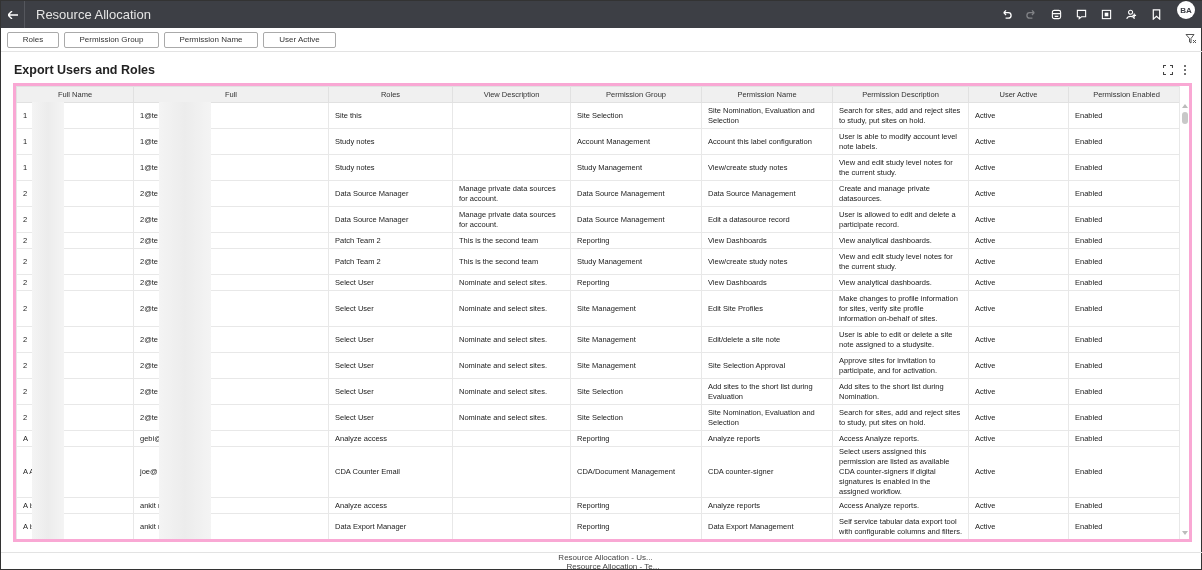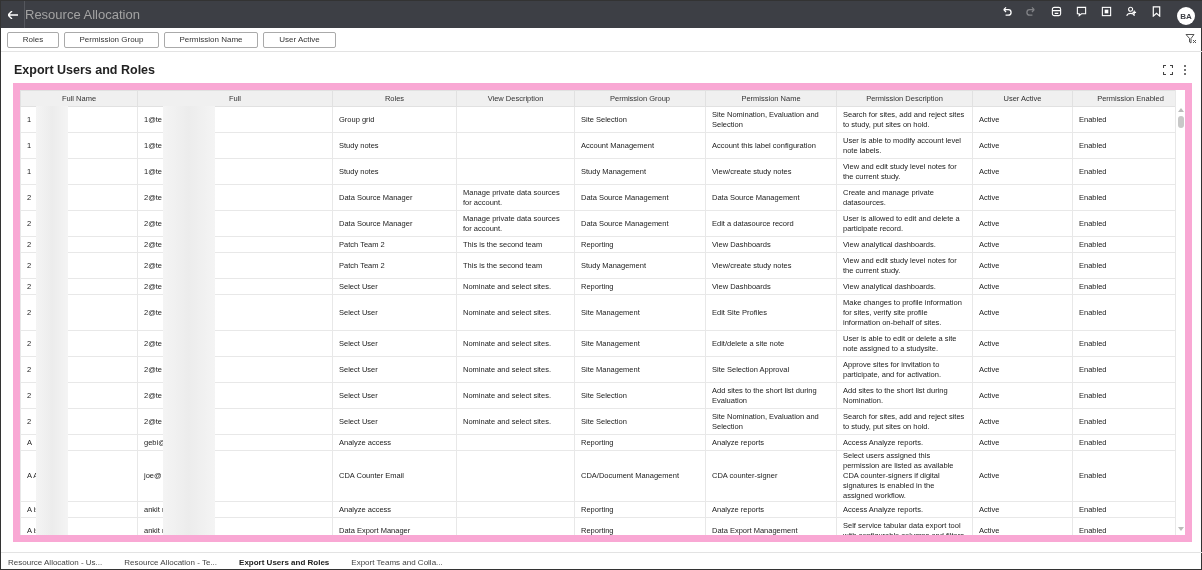--- a/index.html
+++ b/index.html
@@ -5,59 +5,59 @@
   * { box-sizing: border-box; margin: 0; padding: 0; }
   html, body { width: 1202px; height: 570px; overflow: hidden; background: #fff;
     font-family: "Liberation Sans", "DejaVu Sans", sans-serif; color: #222; }
   .frame { position: absolute; left: 0; top: 0; width: 1202px; height: 570px; border: 1px solid #333; }
 
   
   .topbar { position: absolute; left: 0; top: 0; width: 1202px; height: 27px; background: #3d3f45; color: #fff;
     display: flex; align-items: center; }
   .back-btn { width: 24px; height: 27px; display: flex; align-items: center; justify-content: center;
     border-right: 1px solid #55575d; font-size: 13px; color: #fff; cursor: pointer; }
-  .app-title { font-size: 13px; color: #a3a3a3; }
-  .topbar-icons { position: absolute; right: 8px; top: 0; height: 24px; display: flex; align-items: flex-end; gap: 0; }
+  .app-title { margin-left: 11px; font-size: 13px; color: #e5e5e5; }
+  .topbar-icons { position: absolute; right: 8px; top: 0; height: 24px; display: flex; align-items: flex-start; gap: 0; }
   .tb-icon { width: 25px; height: 27px; display: flex; align-items: center; justify-content: center; cursor: pointer; }
   .tb-icon svg { width: 11px; height: 11px; }
   .tb-icon.disabled { opacity: .35; }
   .avatar { width: 18px; height: 18px; border-radius: 50%; background: #fff; color: #3d3f45; font-size: 8px;
     font-weight: bold; display: flex; align-items: center; justify-content: center; margin-left: 8px; cursor: pointer; }
 
   
   .filterbar { position: absolute; left: 0; top: 27px; width: 1202px; height: 24px; border-bottom: 1px solid #e3e3e3;
     display: flex; align-items: center; padding-left: 6px; gap: 5px; }
   .chip { height: 16px; border: 1px solid #aaa; border-radius: 2px; font-size: 8px; color: #333; display: flex;
     align-items: center; justify-content: center; background: #fff; cursor: pointer; }
   .filter-icon { position: absolute; right: 6px; top: 5px; width: 12px; height: 12px; cursor: pointer; }
 
   
   .section-title { position: absolute; left: 13px; top: 62px; font-size: 12.5px; font-weight: bold; color: #222; }
   .expand-icon { position: absolute; left: 1162px; top: 64px; width: 10px; height: 10px; cursor: pointer; }
   .more-icon { position: absolute; left: 1181px; top: 63px; width: 6px; height: 12px; cursor: pointer; }
 
   
-  .table-wrap { position: absolute; left: 12px; top: 82px; width: 1179px; height: 459px; border: 7px solid #f9a8d4; overflow: hidden; }
+  .table-wrap { position: absolute; left: 12px; top: 82px; width: 1179px; height: 459px; border: 3px solid #f9a8d4; overflow: hidden; }
   table { border-collapse: collapse; table-layout: fixed; width: 1168px; }
   th { height: 16px; background: #f0f0f0; font-size: 7.5px; font-weight: normal; color: #333; border: 1px solid #e1e1e1;
     text-align: center; padding: 0 4px; }
   td { font-size: 7.5px; color: #222; border: 1px solid #e8e8e8; padding: 0 6px; vertical-align: middle; line-height: 10px; }
   .scroll-track { position: absolute; right: 0; top: 0; width: 10px; height: 100%; background: #fff; border-left: 1px solid #e8e8e8; }
   .scroll-up { position: absolute; left: 2px; top: 18px; width: 0; height: 0; border-left: 3px solid transparent;
     border-right: 3px solid transparent; border-bottom: 4px solid #bbb; }
   .scroll-thumb { position: absolute; left: 2px; top: 26px; width: 6px; height: 12px; background: #c8c8c8; border-radius: 3px; cursor: pointer; }
   .scroll-down { position: absolute; left: 2px; bottom: 4px; width: 0; height: 0; border-left: 3px solid transparent;
     border-right: 3px solid transparent; border-top: 4px solid #bbb; }
 
   
   .redact { position: absolute; background: linear-gradient(90deg, #f4f4f4, #ececec, #f4f4f4); }
 
   
   .bottom-tabs { position: absolute; left: 0; top: 551px; width: 1202px; height: 19px; border-top: 1px solid #e3e3e3;
-    display: flex; align-items: center; font-size: 8px; color: #444; }
+    display: flex; align-items: center; font-size: 8px; color: #444; flex-direction: column; }
   .btab { cursor: pointer; white-space: nowrap; }
   .btab.active { font-weight: bold; color: #222; }
 </style>
 </head>
 <body>
 
 <div class="frame">
 
   <div class="topbar">
     <div class="back-btn">
@@ -154,21 +154,21 @@
           <th>Permission Name</th>
           <th>Permission Description</th>
           <th>User Active</th>
           <th>Permission Enabled</th>
         </tr>
       </thead>
       <tbody id="grid-body">
           <tr style="height: 26px;">
             <td>1</td>
             <td>1@te</td>
-            <td>Group grid</td>
+            <td>Site this</td>
             <td></td>
             <td>Site Selection</td>
             <td>Site Nomination, Evaluation and Selection</td>
             <td>Search for sites, add and reject sites to study, put sites on hold.</td>
             <td>Active</td>
             <td>Enabled</td>
           </tr>
           <tr style="height: 26px;">
             <td>1</td>
             <td>1@te</td>

